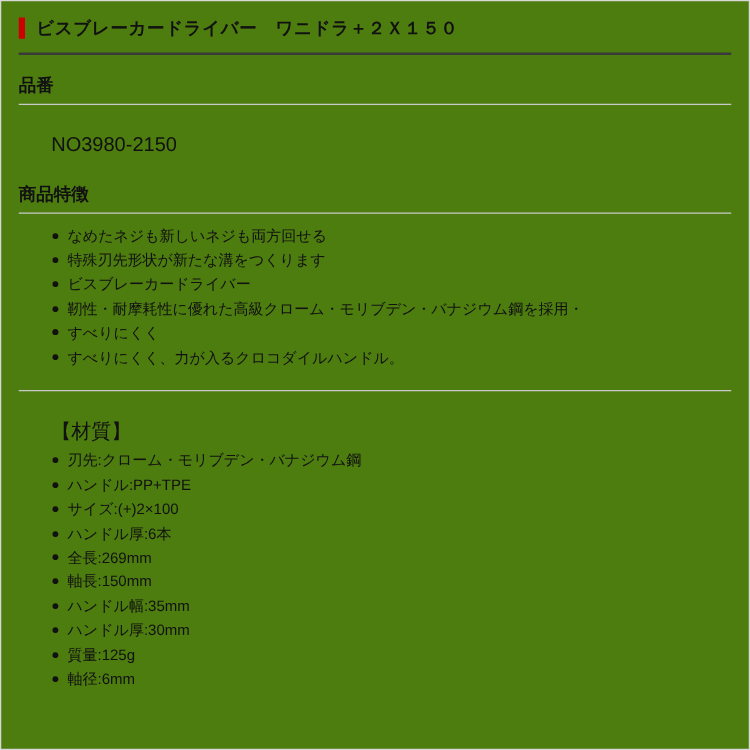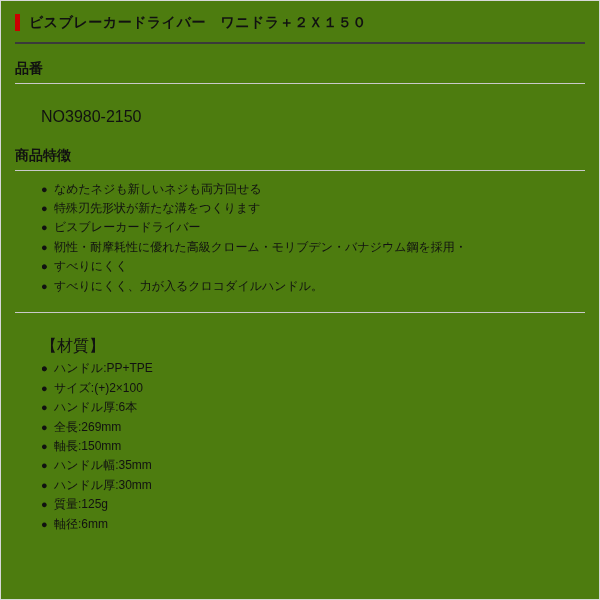--- a/index.html
+++ b/index.html
@@ -134,21 +134,21 @@
           <li><span class="dot">●</span><span>すべりにくく、力が入るクロコダイルハンドル。</span></li>
         </ul>
       </div>
     </div>
 
     <div class="section">
       <div class="section-rule"></div>
       <div class="section-body">
         <div class="plain-line material-group">【材質】</div>
         <ul class="bullet-list">
-          <li><span class="dot">●</span></li>
+          <li><span class="dot">●</span><span>刃先:クローム・モリブデン・バナジウム鋼</span></li>
           <li><span class="dot">●</span><span>ハンドル:PP+TPE</span></li>
           <li><span class="dot">●</span><span>サイズ:(+)2×100</span></li>
           <li><span class="dot">●</span><span>ハンドル厚:6本</span></li>
           <li><span class="dot">●</span><span>全長:269mm</span></li>
           <li><span class="dot">●</span><span>軸長:150mm</span></li>
           <li><span class="dot">●</span><span>ハンドル幅:35mm</span></li>
           <li><span class="dot">●</span><span>ハンドル厚:30mm</span></li>
           <li><span class="dot">●</span><span>質量:125g</span></li>
           <li><span class="dot">●</span><span>軸径:6mm</span></li>
         </ul>

